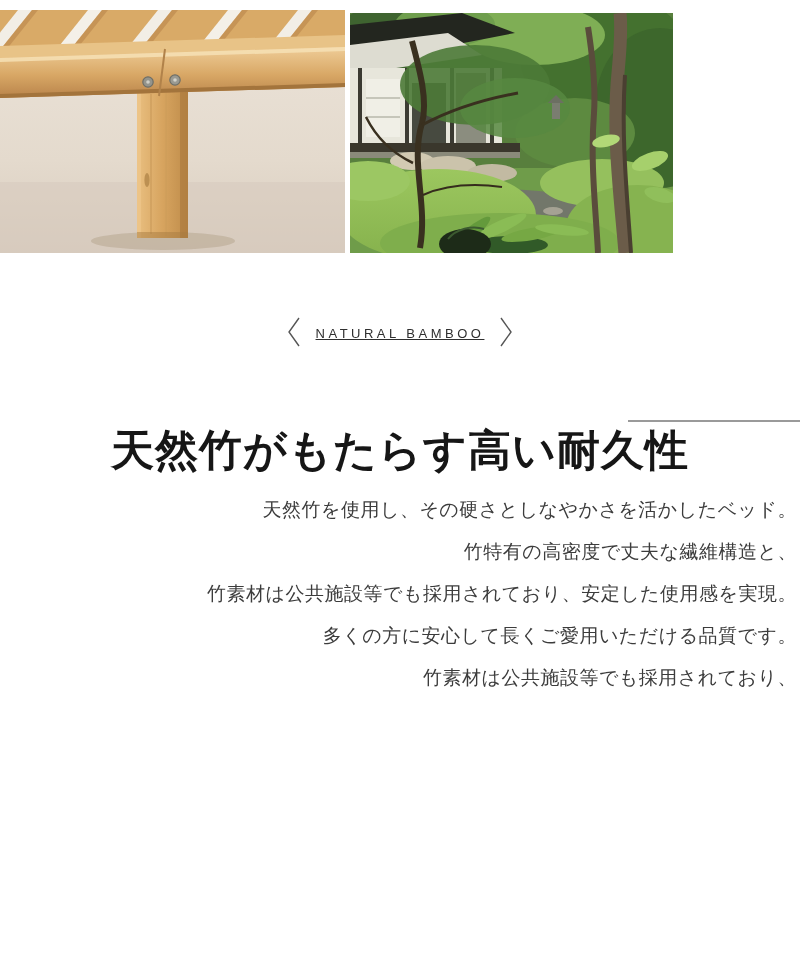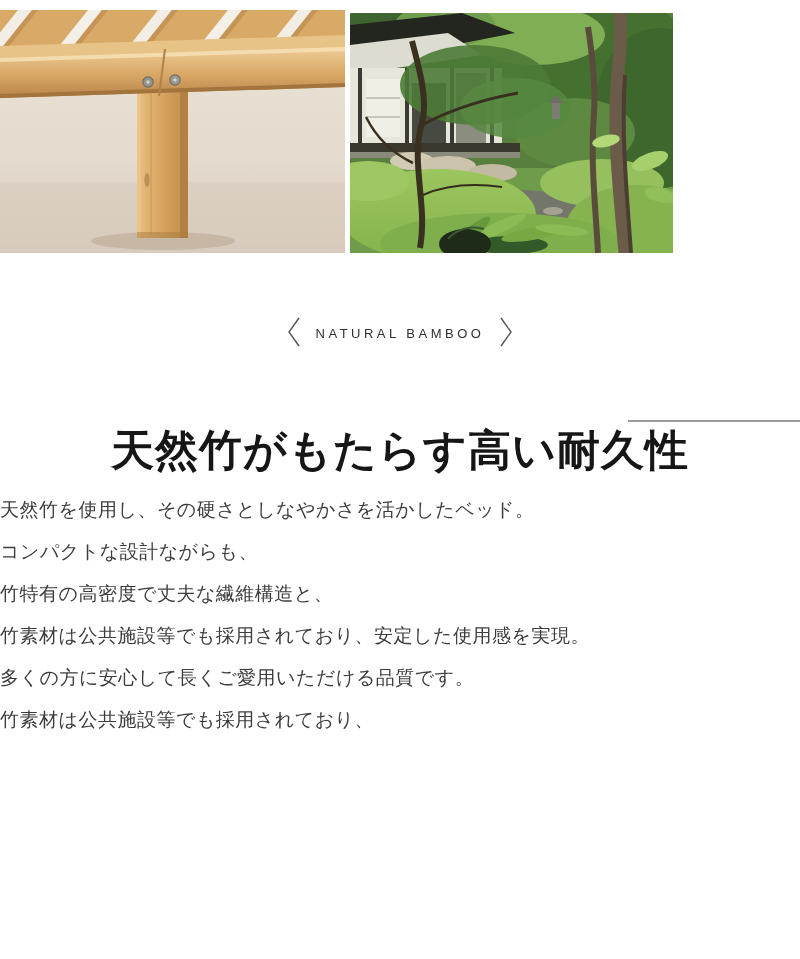--- a/index.html
+++ b/index.html
@@ -18,36 +18,37 @@
   .photo svg{display:block;width:100%;height:100%;}
 
   
   .eyebrow{
     position:absolute;left:0;top:312px;width:800px;height:40px;
     display:flex;align-items:center;justify-content:center;gap:15px;
   }
   .eyebrow-label{
     font-size:13px;letter-spacing:3.5px;font-weight:500;color:#2f2f2f;
     padding-top:2px;
+    text-decoration:underline;
   }
   .bracket{display:block;}
 
   
   .heading{
     position:absolute;left:0;top:392px;width:800px;
     text-align:center;font-size:43px;font-weight:700;color:#161616;
     letter-spacing:1px;line-height:44px;
   }
   .heading-rule{
     position:absolute;top:420px;left:628px;right:0;height:2px;background:#9a9a9a;
   }
 
   
   .body-copy{
-    position:absolute;left:0;top:489px;width:797px;text-align:left;
+    position:absolute;left:0;top:489px;width:797px;text-align:right;
   }
   .body-line{
     font-size:19px;line-height:42px;color:#3c3c3c;letter-spacing:0.5px;
   }
 </style>
 </head>
 <body>
 
 <div class="page">
 
@@ -203,20 +204,19 @@
     <svg class="bracket" width="14" height="30" viewBox="0 0 14 30">
       <path d="M2 1 L12 15 L2 29" stroke="#555555" stroke-width="1.4" fill="none"></path>
     </svg>
   </div>
 
   <h2 class="heading">天然竹がもたらす高い耐久性</h2>
   <div class="heading-rule"></div>
 
   <div class="body-copy">
     <div class="body-line">天然竹を使用し、その硬さとしなやかさを活かしたベッド。</div>
-    <div class="body-line">コンパクトな設計ながらも、</div>
     <div class="body-line">竹特有の高密度で丈夫な繊維構造と、</div>
     <div class="body-line">竹素材は公共施設等でも採用されており、安定した使用感を実現。</div>
     <div class="body-line">多くの方に安心して長くご愛用いただける品質です。</div>
     <div class="body-line">竹素材は公共施設等でも採用されており、</div>
   </div>
 
 </div>
 
 </body></html>

